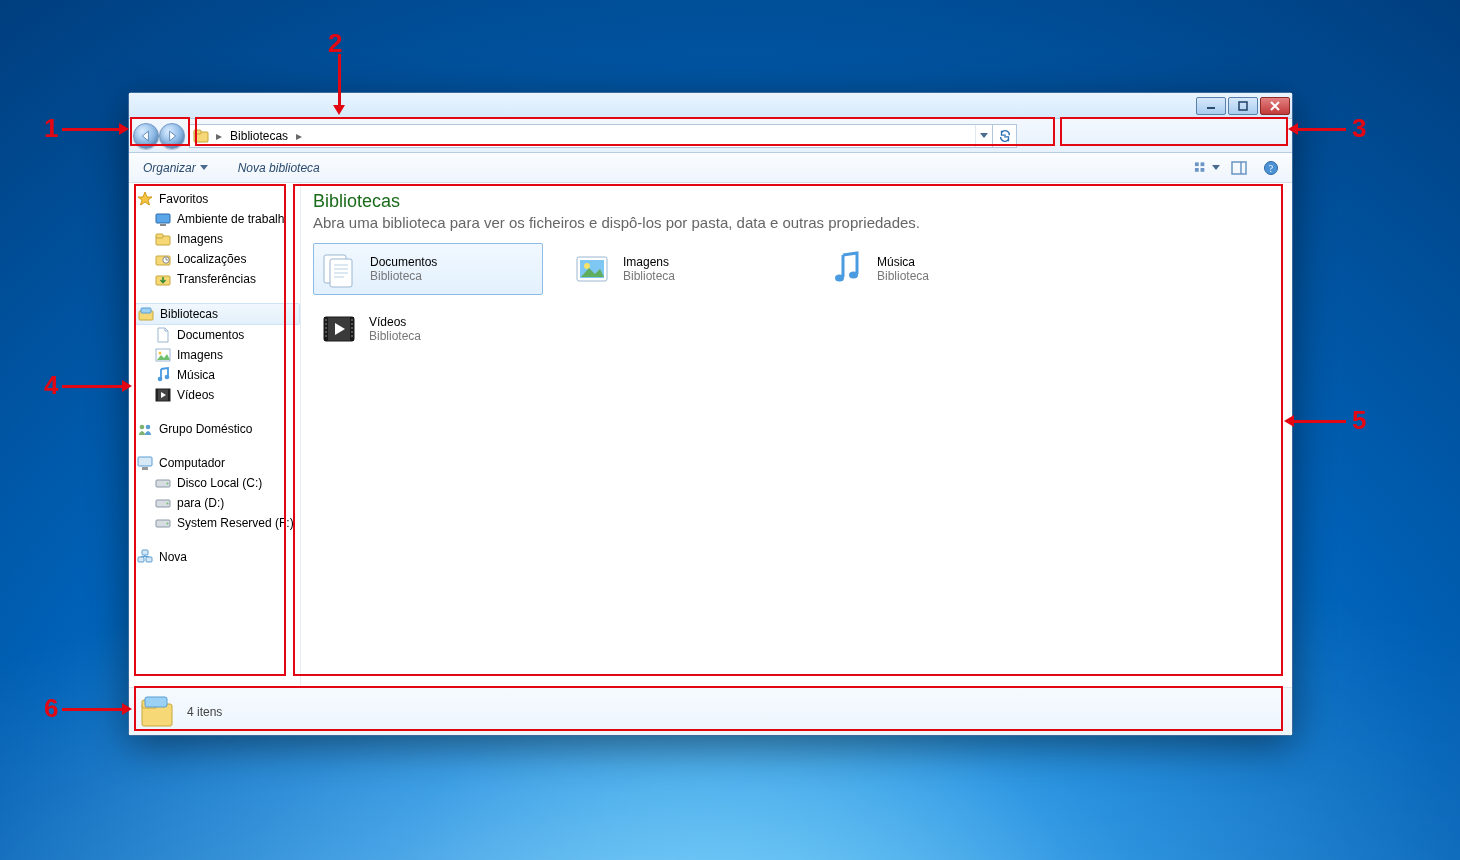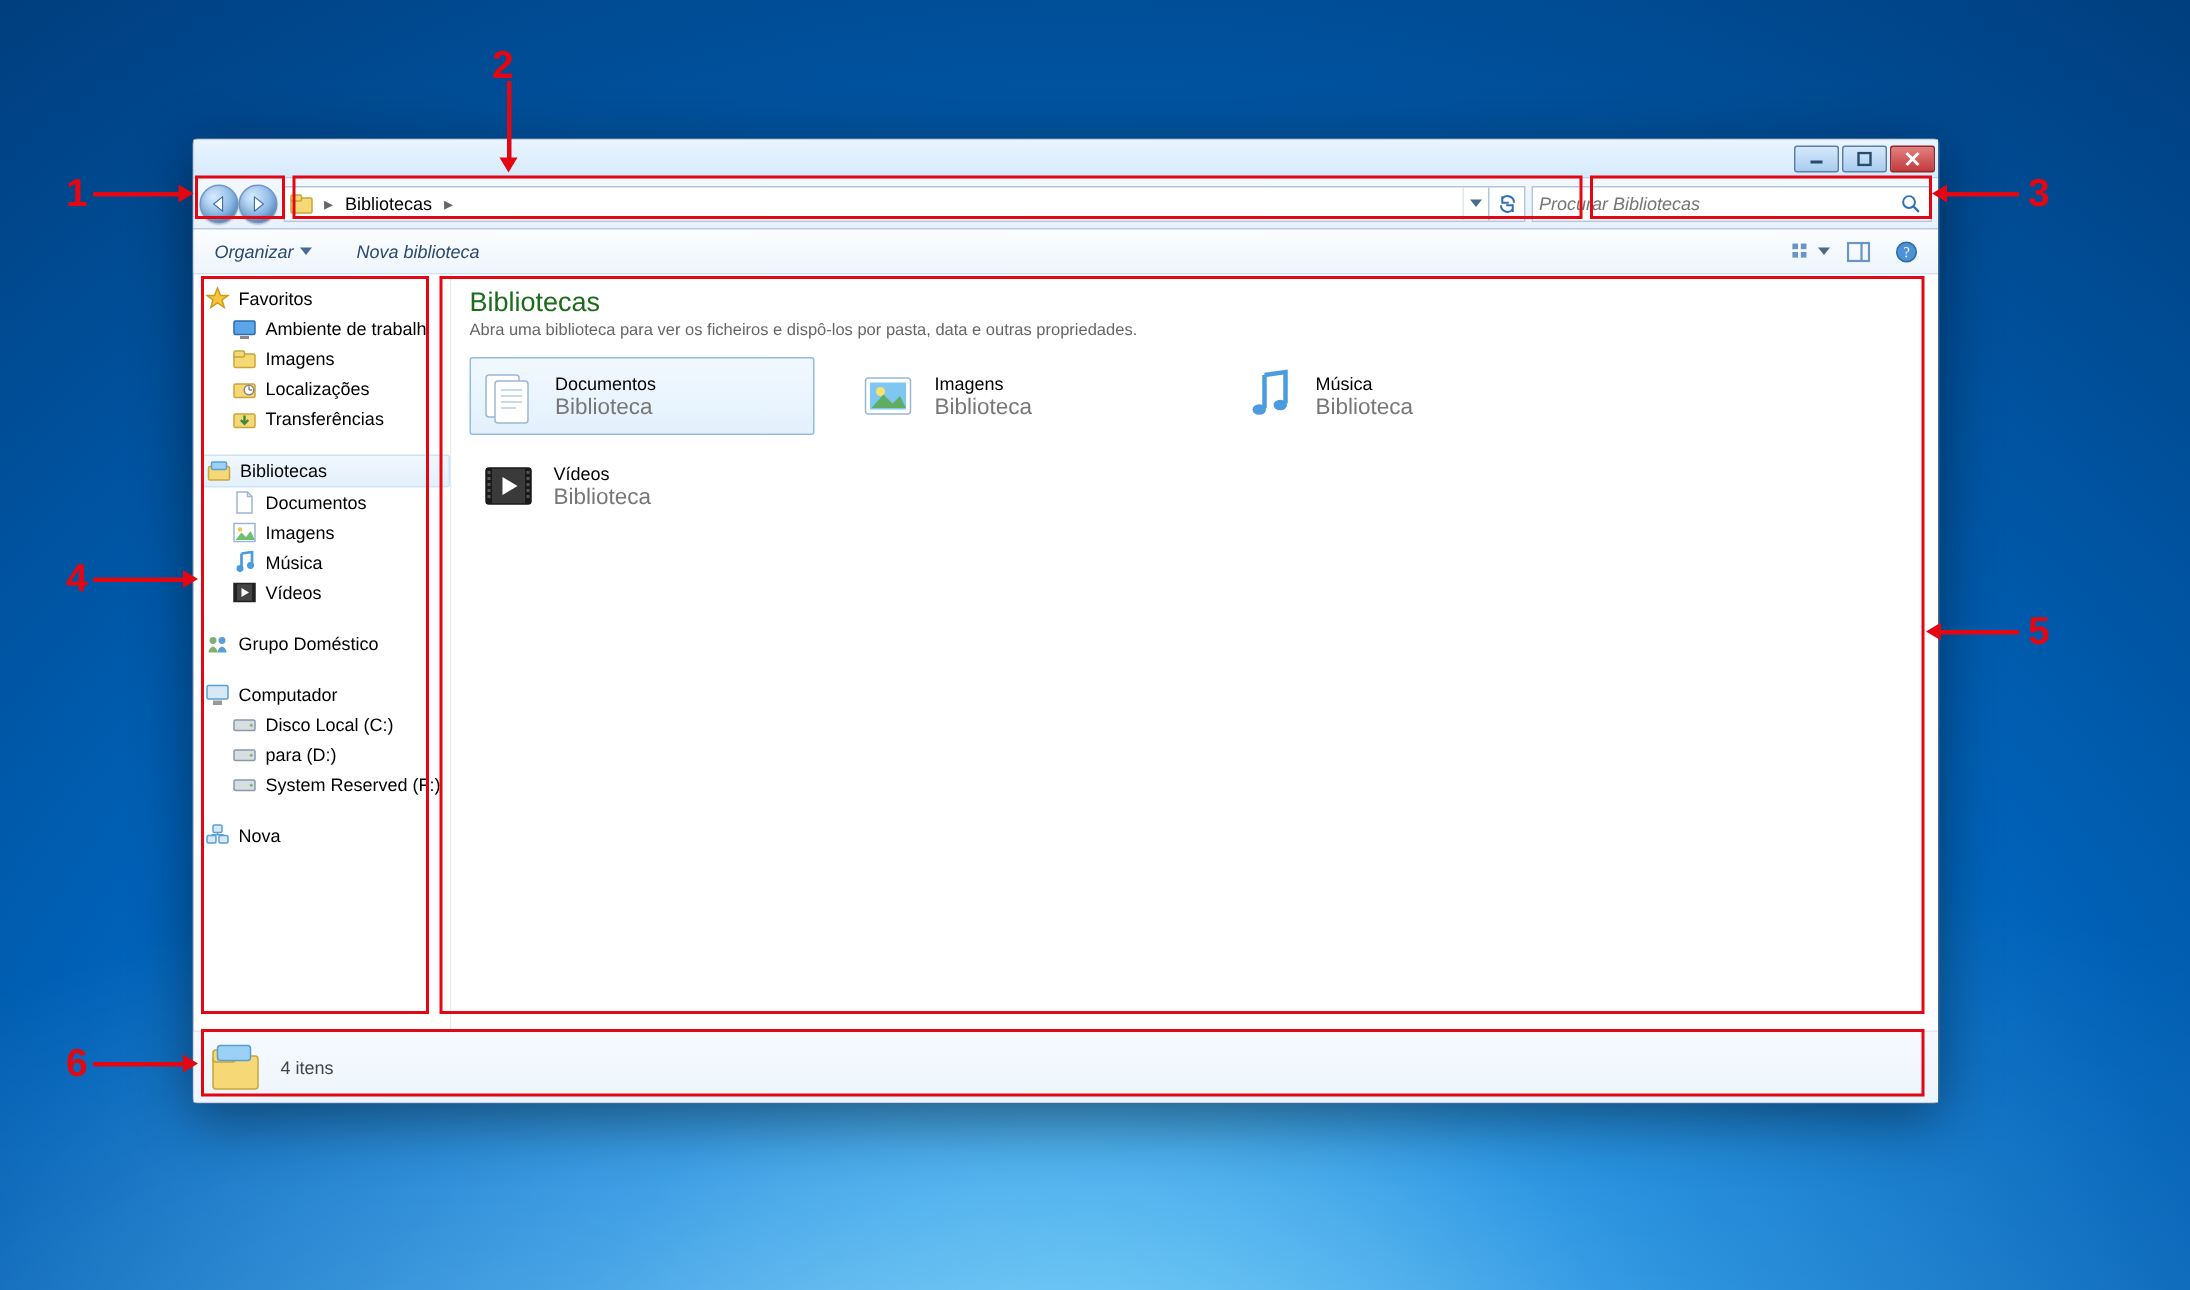--- a/index.html
+++ b/index.html
@@ -143,31 +143,31 @@
   .navitem { display: flex; align-items: center; gap: 6px; padding: 2px 0 2px 18px; white-space: nowrap; overflow: hidden; text-overflow: ellipsis;}
   .navitem .ico, .navhead .ico { width: 16px; height: 16px; display:flex;align-items:center;justify-content:center; flex-shrink: 0;}
 
   .content {
     flex: 1;
     padding: 8px 12px;
     background: #fff;
     overflow: hidden;
   }
   .content-title { color: #1a6b1a; font-size: 18px; margin-bottom: 2px; }
-  .content-sub { color: #666; font-size: 11px; margin-bottom: 12px; }
+  .content-sub { color: #666; font-size: 15px; margin-bottom: 12px; }
   .libgrid { display: flex; flex-wrap: wrap; gap: 8px 24px; }
   .libitem {
     width: 230px; height: 52px;
     display: flex; align-items: center; gap: 10px;
     padding: 2px 6px; border-radius: 2px;
   }
   .libitem.sel { border: 1px solid #8fbce6; background: linear-gradient(to bottom, #f1f8ff, #e3f1fd); }
   .libicon { width: 40px; height: 40px; display:flex;align-items:center;justify-content:center; }
   .libtext .name { font-size: 12px; }
-  .libtext .kind { font-size: 15px; color: #777; }
+  .libtext .kind { font-size: 12px; color: #777; }
 
   
   .details {
     height: 48px;
     border-top: 1px solid #e0e8f0;
     background: linear-gradient(to bottom, #f5faff, #edf5fc);
     display: flex; align-items: center;
     padding: 0 10px; gap: 12px;
   }
   .details .big { width: 36px; height: 36px; display:flex;align-items:center;justify-content:center;}
@@ -264,29 +264,20 @@
       <span class="bread-sep">▸</span>
       <div class="bread-end">
         <span class="tri-down"></span>
       </div>
       <div class="refresh">
         <svg width="14" height="14" viewBox="0 0 16 16">
             <path d="M4 2 L4 7 L9 7" fill="none" stroke="#2e6fb5" stroke-width="1.5"></path>
             <path d="M12 14 L12 9 L7 9" fill="none" stroke="#2e6fb5" stroke-width="1.5"></path>
             <path d="M4 4 A5 5 0 0 1 13 7" fill="none" stroke="#2e6fb5" stroke-width="1.5"></path>
             <path d="M12 12 A5 5 0 0 1 3 9" fill="none" stroke="#2e6fb5" stroke-width="1.5"></path>
-          </svg>
-      </div>
-    </div>
-    <div class="searchbox">
-      <input type="text" placeholder="Procurar Bibliotecas" style="">
-      <div class="mag">
-        <svg width="14" height="14" viewBox="0 0 16 16">
-            <circle cx="6.5" cy="6.5" r="4.5" fill="none" stroke="#2e6fb5" stroke-width="1.5"></circle>
-            <line x1="10" y1="10" x2="14" y2="14" stroke="#2e6fb5" stroke-width="1.8"></line>
           </svg>
       </div>
     </div>
   </div>
 
   <div class="cmdbar">
     <div class="cmd-btn">
       <span>Organizar</span>
       <span class="tri-down"></span>
     </div>

